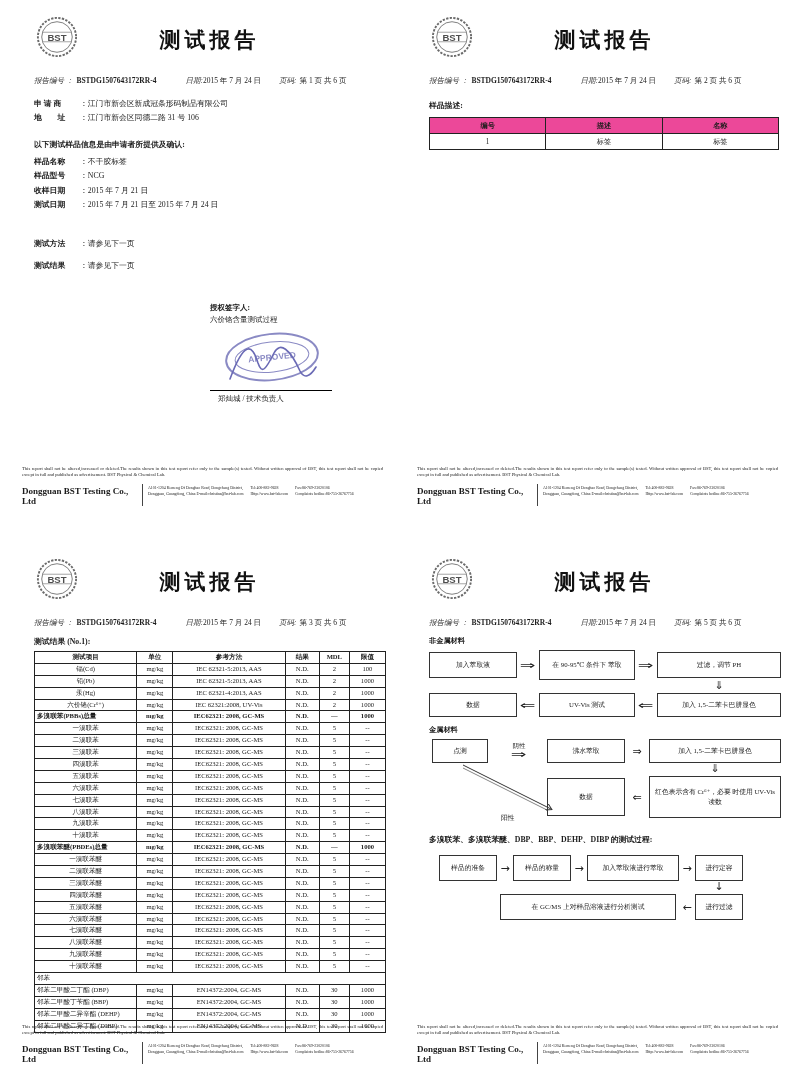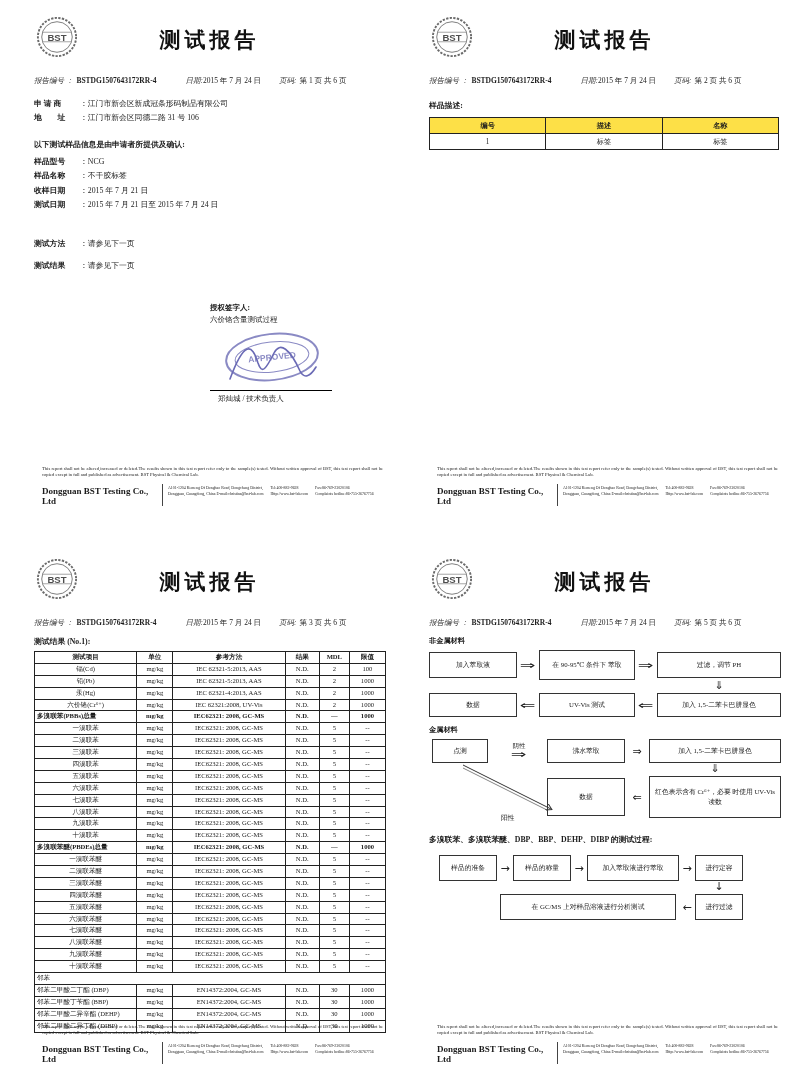--- a/index.html
+++ b/index.html
@@ -20,21 +20,21 @@
     font-weight:bold; font-size:21px; letter-spacing:4px; padding-top:12px; color:#111;
   }
   .meta { display:flex; align-items:baseline; font-size:7.5px; margin-top:6px; white-space:nowrap; }
   .meta .lbl { color:#333;font-style:italic; }
   .meta .val { font-weight:bold; margin-left:3px; }
   .meta .grp { margin-right:0; }
   .meta .g2 { margin-left:29px; }
   .meta .g3 { margin-left:18px; }
 
   
-  .footer { position:absolute; left:42px; right:12px; }
+  .footer { position:absolute; left:22px; right:12px; }
   .foot-top { bottom:36px; } .foot-bottom { bottom:20px; }
   .disclaimer { font-size:4.6px; line-height:1.45; color:#222; text-align:justify; }
   .company-row { display:flex; align-items:stretch; margin-top:5px; }
   .company { font-size:9px; font-weight:bold; width:118px; flex-shrink:0; padding-top:2px; }
   .v-divider { width:1px; background:#444; margin:0 5px 0 2px; }
   .addr { display:flex; gap:7px; font-size:3.9px; line-height:1.6; color:#222; padding-top:1px; }
   .addr .col { white-space:nowrap; }
 
   
   .kv-row { display:flex; font-size:7.8px; line-height:1.6; margin-top:2px; }
@@ -49,21 +49,21 @@
   .sign-heading { font-size:7.5px; font-weight:bold; }
   .sign-lab { font-size:7.5px; margin-top:2px; }
   .stamp-wrap { margin:2px 0 0 6px; }
   .sign-line { width:122px; border-top:1px solid #000; margin-top:-3px; }
   .sign-name { font-size:7.5px; margin-top:3px; margin-left:8px; }
 
   
   table { border-collapse:collapse; }
   .desc-table { width:350px; margin-top:6px; font-size:7.2px; }
   .desc-table th, .desc-table td { border:1px solid #222; text-align:center; padding:2.5px 2px; width:33.33%; }
-  .desc-table th { background:#fde047; font-weight:bold; }
+  .desc-table th { background:#ec4899; font-weight:bold; }
   .section-head { font-size:7.8px; font-weight:bold; margin-top:14px; }
 
   .result-table { width:352px; margin-top:4px; font-size:6.6px; table-layout:fixed; }
   .result-table th, .result-table td { border:1px solid #222; text-align:center; padding:1px 2px; line-height:1.35; }
   .result-table th { font-weight:bold; }
   .c-item{width:102px;} .c-unit{width:36px;} .c-method{width:112px;} .c-result{width:34px;} .c-mdl{width:30px;} .c-limit{width:36px;}
   tr.total-row td { font-weight:bold; }
   tr.total-row td:first-child { text-align:left; }
   tr.left-row td:first-child { text-align:left; }
   tr.section-row td { text-align:left; }
@@ -127,26 +127,26 @@
           <span class="kv-label">地　　址</span>
           <span class="kv-value">：江门市新会区同德二路 31 号 106</span>
         </div>
       </div>
 
     <div class="intro-line">以下测试样品信息是由申请者所提供及确认:</div>
 
     <div class="group-s">
 
     <div class="kv-row">
+          <span class="kv-label">样品名称</span>
+          <span class="kv-value">：不干胶标签</span>
+        </div>
+        <div class="kv-row">
           <span class="kv-label">样品型号</span>
           <span class="kv-value">：NCG</span>
-        </div>
-        <div class="kv-row">
-          <span class="kv-label">样品名称</span>
-          <span class="kv-value">：不干胶标签</span>
         </div>
         <div class="kv-row">
           <span class="kv-label">收样日期</span>
           <span class="kv-value">：2015 年 7 月 21 日</span>
         </div>
         <div class="kv-row">
           <span class="kv-label">测试日期</span>
           <span class="kv-value">：2015 年 7 月 21 日至 2015 年 7 月 24 日</span>
         </div>
       </div>

